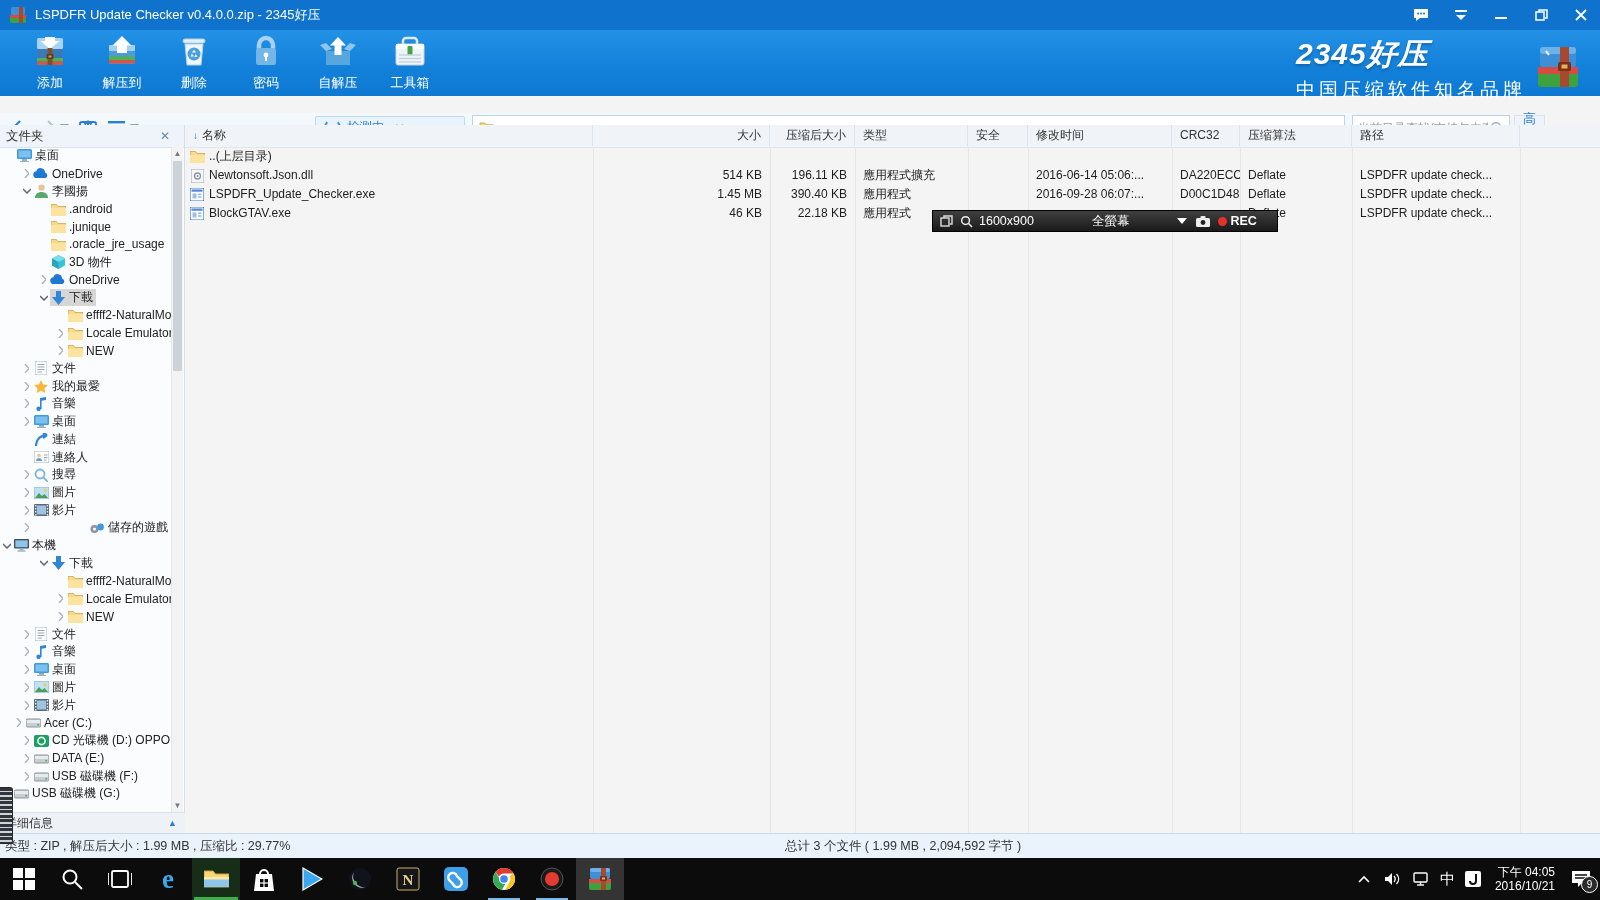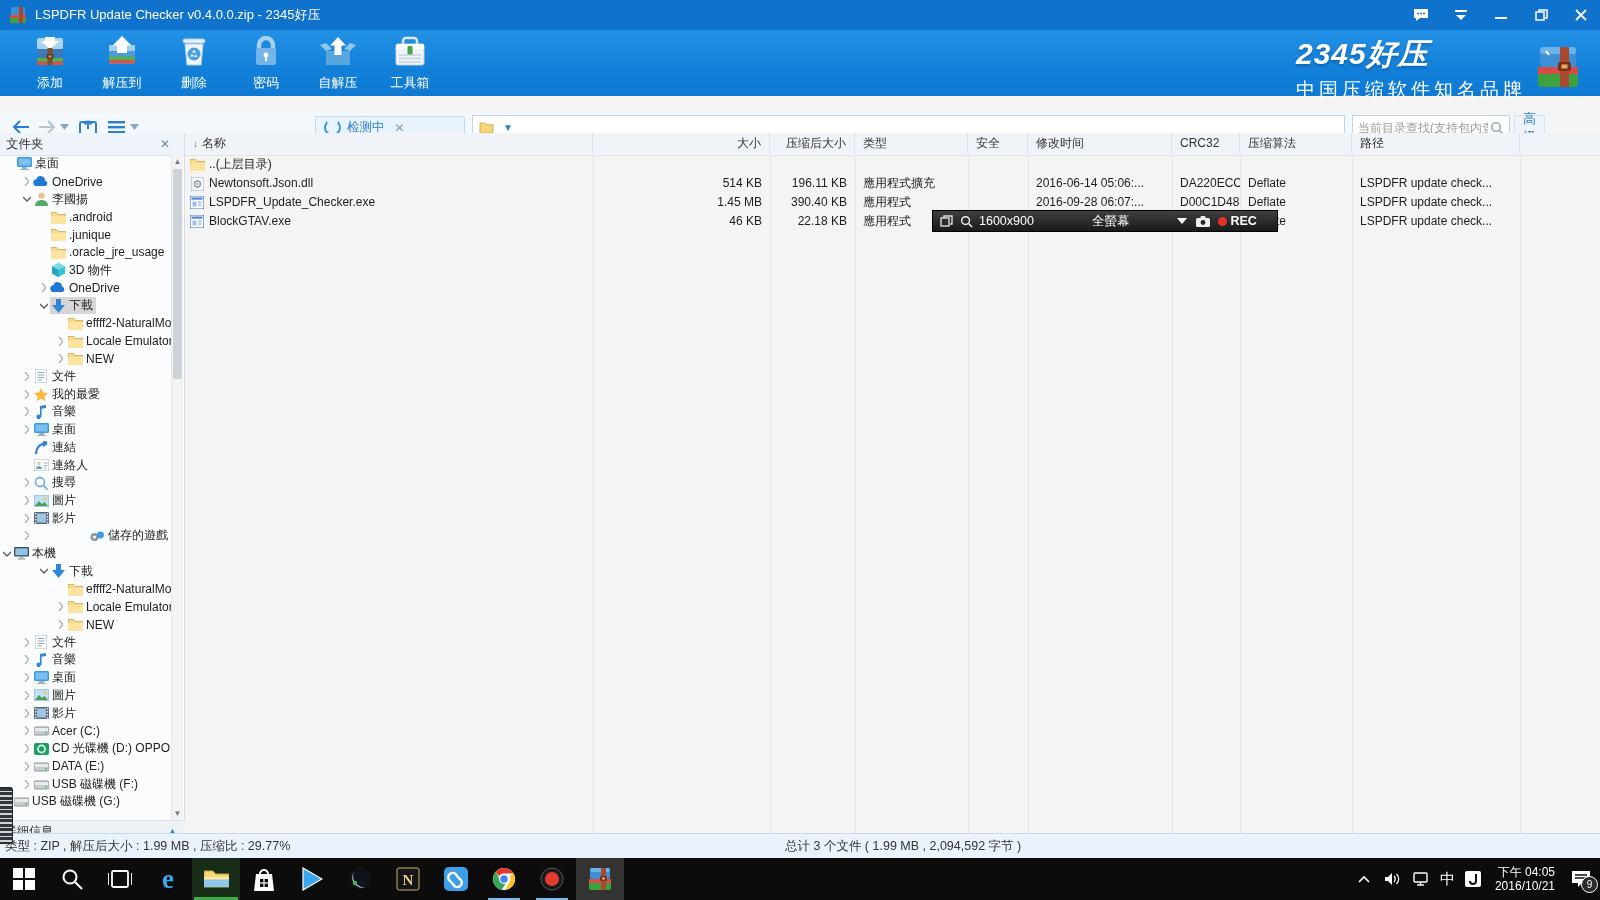--- a/index.html
+++ b/index.html
@@ -41,21 +41,21 @@
                    font-family:inherit;}
   .path-drop{width:18px;text-align:center;color:#2a7fd0;font-size:10px;}
   .searchbox{position:absolute;left:1352px;top:2px;width:158px;height:25px;background:#fff;
              border:1px solid #bcd4ea;box-sizing:border-box;display:flex;align-items:center;}
   .searchbox input{border:none;outline:none;flex:1;font-size:12px;color:#444;padding-left:5px;
                    background:transparent;font-family:inherit;width:110px;}
   .searchbox input::placeholder{color:#9b9b9b;}
   .advanced{position:absolute;left:1514px;top:2px;height:25px;padding:0 8px;display:flex;align-items:center;
             color:#2a7fd0;font-size:13px;background:#eef4fa;border:1px solid #d6e4f0;box-sizing:border-box;}
   
-  .content{position:absolute;left:0;top:133px;width:1513px;height:708px;}
+  .content{position:absolute;left:0;top:125px;width:1513px;height:708px;}
   .sidebar{position:absolute;left:0;top:0;width:185px;height:708px;background:#fbfcfd;
            border-right:1px solid #d5dde5;box-sizing:border-box;}
   .sidebar-header{height:22px;background:#eef4fa;border-bottom:1px solid #d9e4ee;display:flex;
                   align-items:center;font-size:12.5px;color:#333;padding-left:6px;position:relative;}
   .sidebar-header .shx{position:absolute;right:14px;color:#6b85a0;font-size:12px;}
   #tree{position:absolute;left:0;top:22px;width:171px;height:665px;overflow:hidden;}
   .titem{display:flex;align-items:center;height:17.72px;font-size:12px;color:#222;white-space:nowrap;}
   .titem .exp{width:13px;display:flex;justify-content:center;flex:none;}
   .titem .ticn{width:16px;height:15px;display:flex;align-items:center;justify-content:center;flex:none;margin-right:3px;}
   .titem .tsel{display:flex;align-items:center;height:100%;padding-right:3px;}
@@ -807,21 +807,21 @@
               <span class="ticn">
                 <svg width="15" height="12" viewBox="0 0 15 12">
                   <rect x="0" y="0" width="15" height="12" rx="1" fill="#5a6a7a"></rect>
                   <rect x="3" y="1.5" width="9" height="9" fill="#9fc4e2"></rect>
                   <path d="M1 1h1.4v1.6H1zM1 4h1.4v1.6H1zM1 7h1.4v1.6H1zM1 10h1.4v1.4H1zM12.7 1h1.4v1.6h-1.4zM12.7 4h1.4v1.6h-1.4zM12.7 7h1.4v1.6h-1.4zM12.7 10h1.4v1.4h-1.4z" fill="#e8eef4"></path>
                 </svg>
               </span>
               <span>影片</span>
             </span>
           </div>
-          <div class="titem" style="padding-left: 20px;">
+          <div class="titem" style="padding-left: 12px;">
             <span class="exp">
               <svg width="5" height="9" viewBox="0 0 5 9">
                 <path d="M1 0l4 4.5L1 9" stroke="#a8b2bc" stroke-width="1.4" fill="none"></path>
               </svg>
             </span>
             <span class="tsel">
               <span class="ticn">
                 <svg width="15" height="11" viewBox="0 0 15 11">
                   <rect x="0" y="2" width="15" height="8" rx="1.5" fill="#c8cdd2" stroke="#8d959d"></rect>
                   <rect x="1" y="3" width="13" height="3" fill="#e8ebee"></rect>

